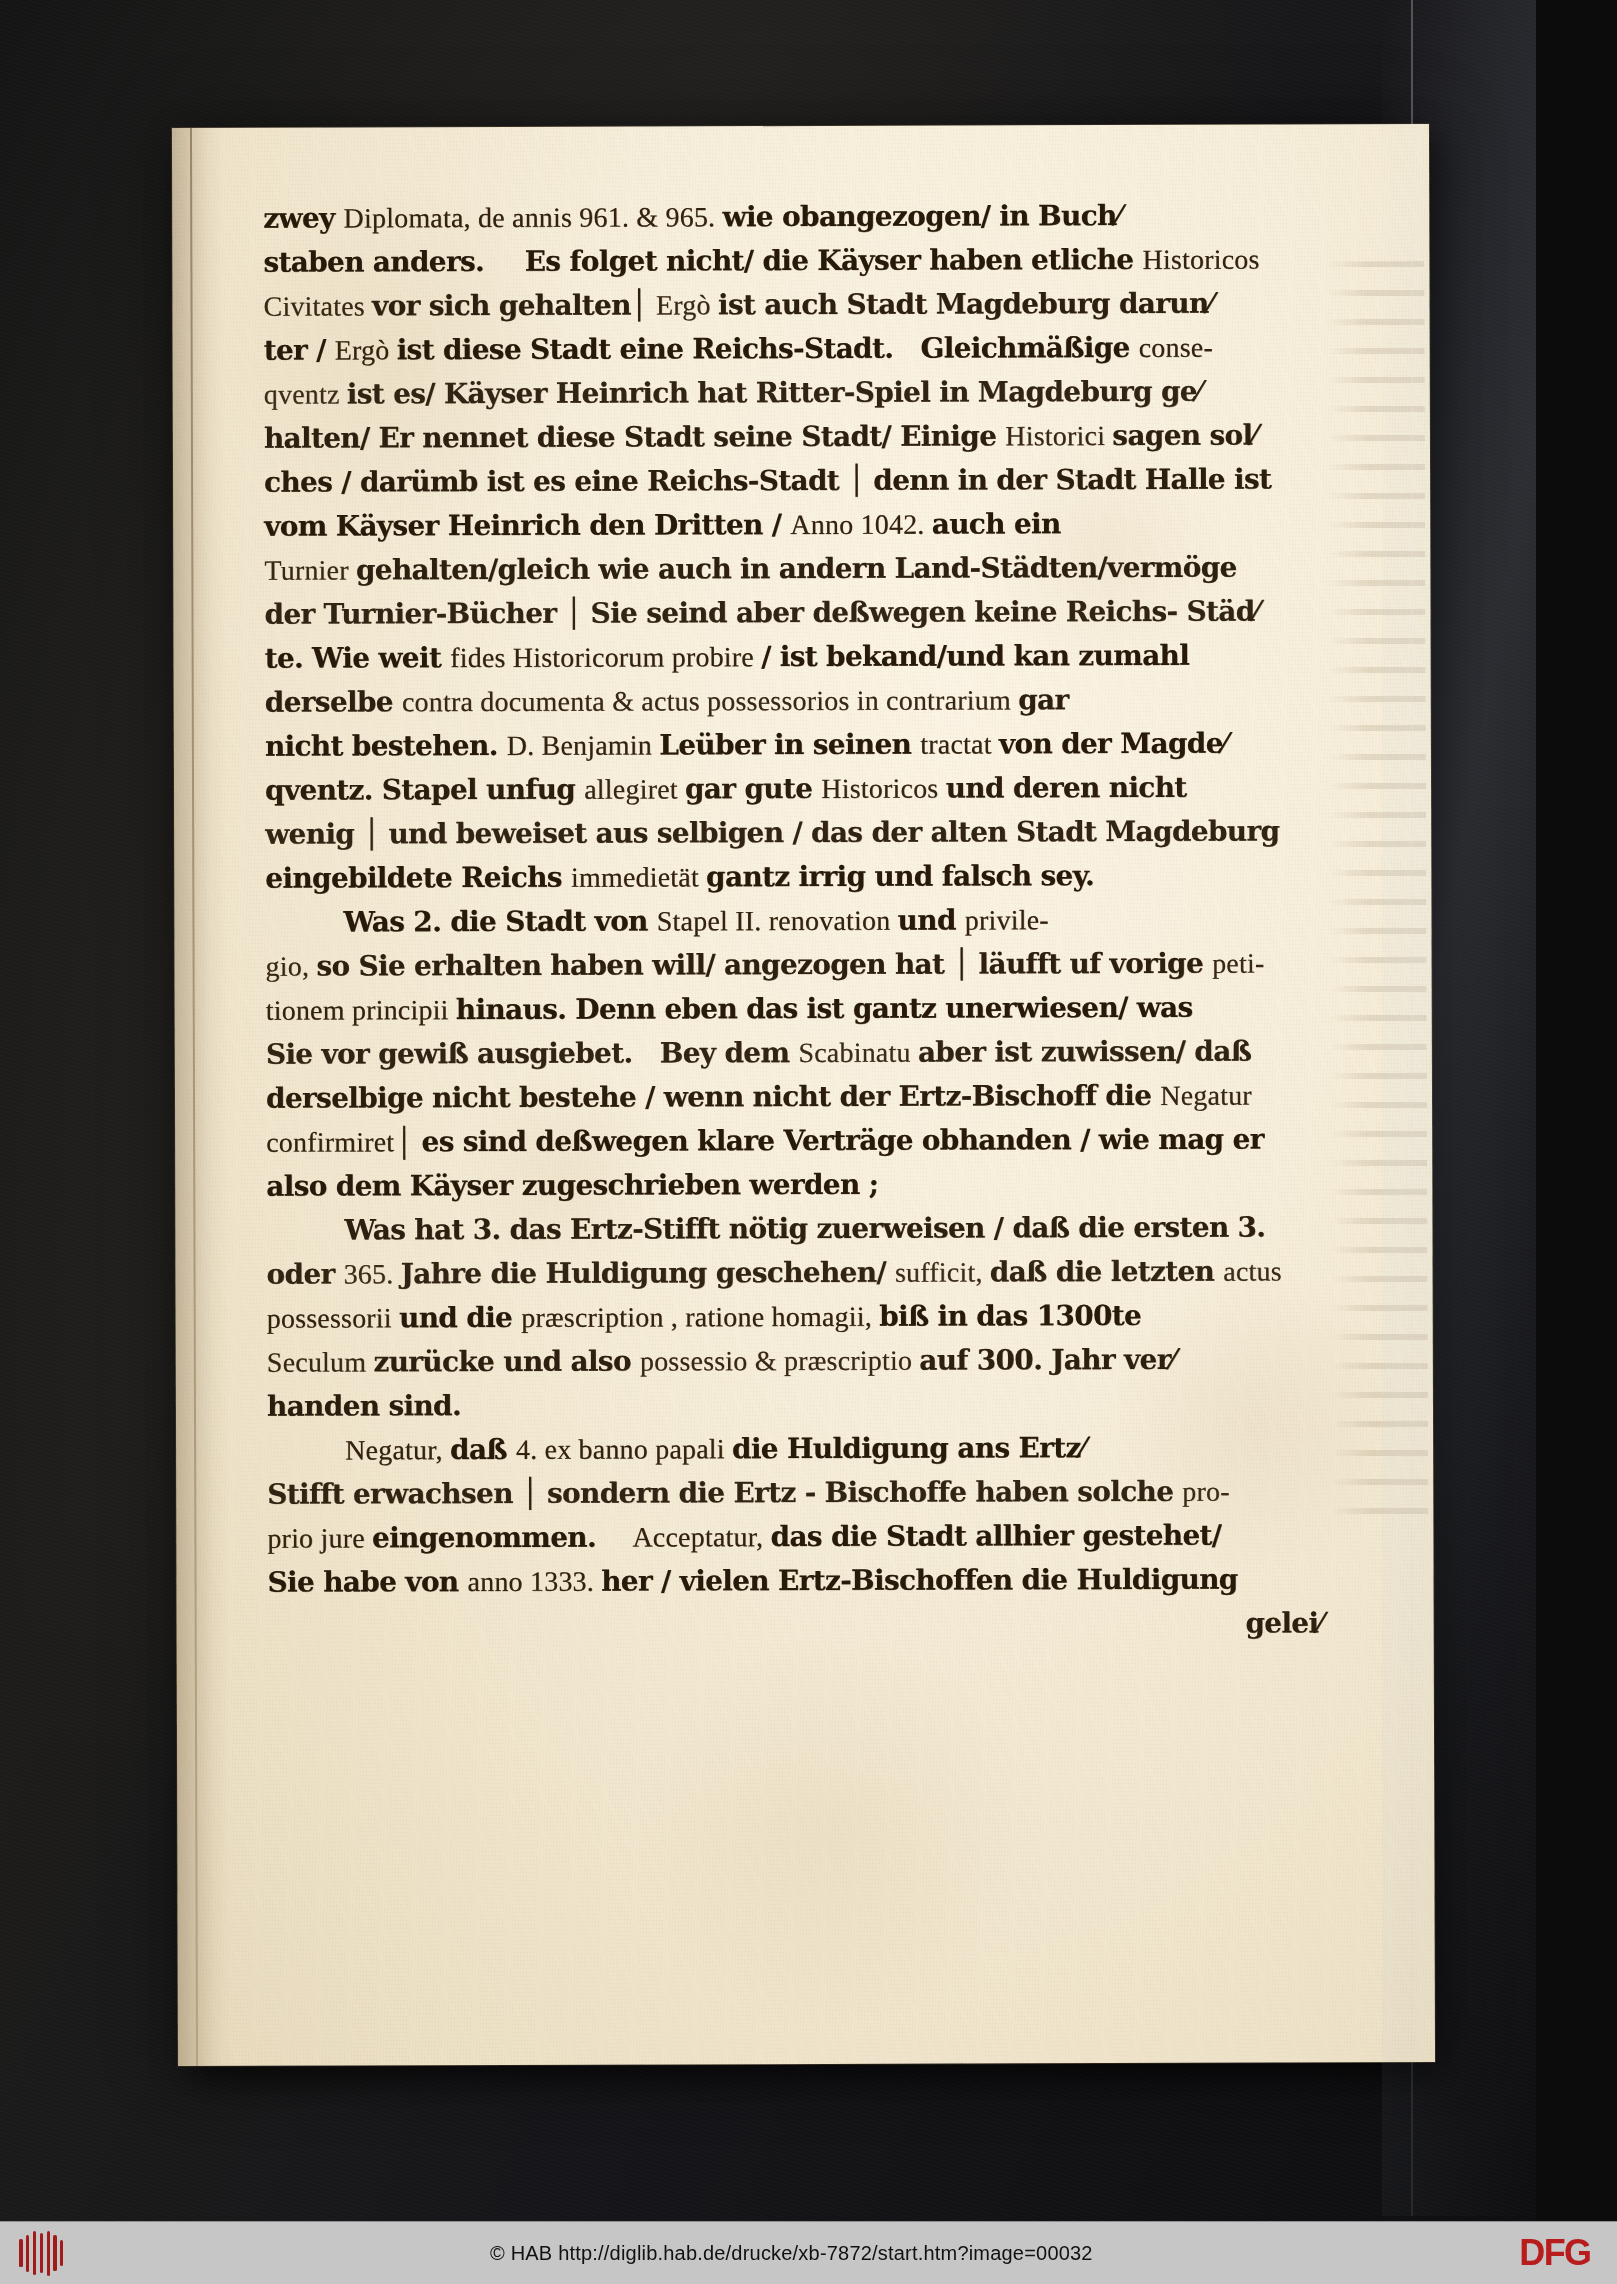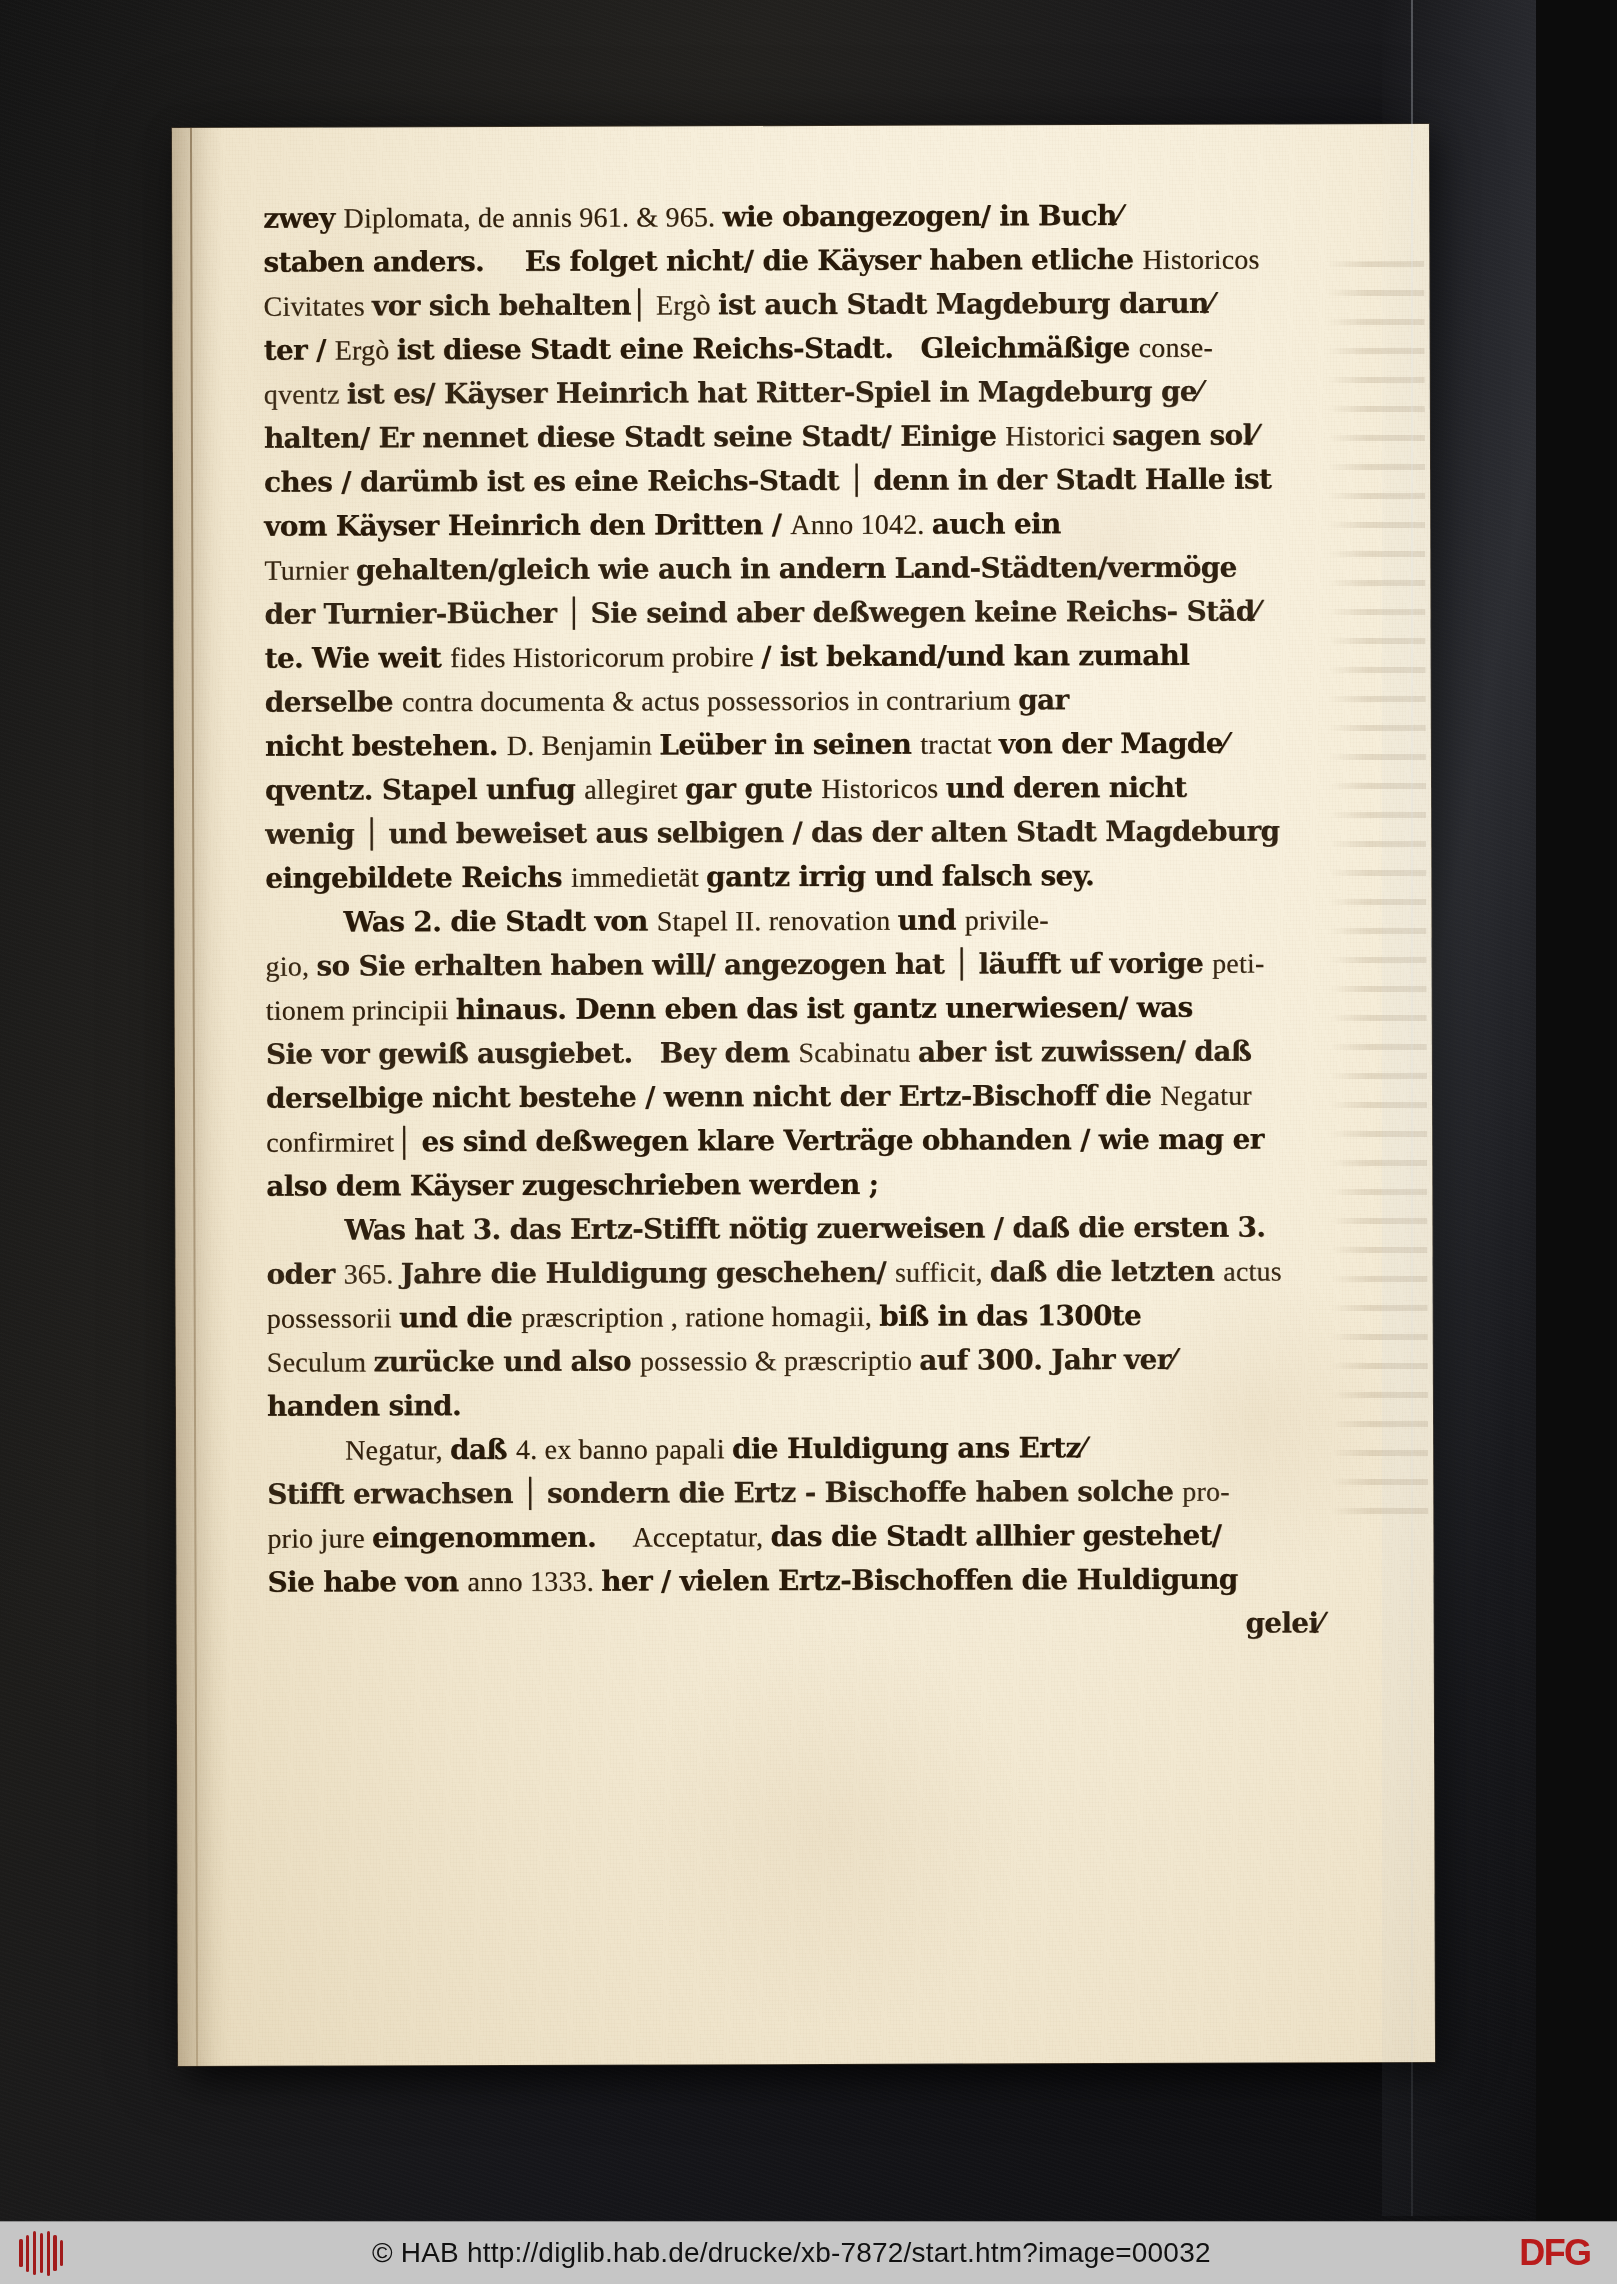--- a/index.html
+++ b/index.html
@@ -205,21 +205,21 @@
   #hab-logo span:nth-child(3){ height: 44px; }
   #hab-logo span:nth-child(4){ height: 40px; }
   #hab-logo span:nth-child(5){ height: 45px; }
   #hab-logo span:nth-child(6){ height: 36px; }
   #hab-logo span:nth-child(7){ height: 26px; }
 
   #footer-credit {
     flex: 1;
     text-align: center;
     font-family: "Liberation Sans", sans-serif;
-    font-size: 28px;
+    font-size: 20px;
     color: #111;
     letter-spacing: 0.2px;
     padding-right: 32px;
     padding-left: 32px;
   }
 
   #dfg-logo {
     margin-right: 27.5px;
     font-family: "Liberation Sans", sans-serif;
     font-weight: 700;
@@ -237,21 +237,21 @@
 
   <div id="page-leaf">
     <div id="paper-grain"></div>
     <div id="gutter-shadow"></div>
     <div id="gutter-rule"></div>
     <div id="bleed-through"></div>
 
     <div id="text-block">
         <div class="line"><span class="fr">zwey </span><span class="rom">Diplomata, de annis 961. &amp; 965. </span><span class="fr">wie obangezogen/ in Buch⁄</span></div>
         <div class="line"><span class="fr">staben anders.  Es folget nicht/ die Käyser haben etliche </span><span class="rom">Historicos</span></div>
-        <div class="line"><span class="rom">Civitates </span><span class="fr">vor sich behalten│ </span><span class="rom">Ergò </span><span class="fr">ist auch Stadt Magdeburg darun⁄</span></div>
+        <div class="line"><span class="rom">Civitates </span><span class="fr">vor sich gehalten│ </span><span class="rom">Ergò </span><span class="fr">ist auch Stadt Magdeburg darun⁄</span></div>
         <div class="line"><span class="fr">ter / </span><span class="rom">Ergò </span><span class="fr">ist diese Stadt eine Reichs‐Stadt. Gleichmäßige </span><span class="rom">conse-</span></div>
         <div class="line"><span class="rom">qventz </span><span class="fr">ist es/ Käyser Heinrich hat Ritter‐Spiel in Magdeburg ge⁄</span></div>
         <div class="line"><span class="fr">halten/ Er nennet diese Stadt seine Stadt/ Einige </span><span class="rom">Historici </span><span class="fr">sagen sol⁄</span></div>
         <div class="line"><span class="fr">ches / darümb ist es eine Reichs‐Stadt │ denn in der  Stadt  Halle ist</span></div>
         <div class="line"><span class="fr">vom  Käyser  Heinrich  den  Dritten /  </span><span class="rom">Anno  1042. </span><span class="fr">auch ein</span></div>
         <div class="line"><span class="rom">Turnier </span><span class="fr">gehalten/gleich wie auch in andern Land‐Städten/vermöge</span></div>
         <div class="line"><span class="fr">der Turnier‐Bücher │ Sie seind aber deßwegen keine Reichs‐ Städ⁄</span></div>
         <div class="line"><span class="fr">te. Wie weit </span><span class="rom">fides Historicorum probire </span><span class="fr">/ ist bekand/und kan zumahl</span></div>
         <div class="line"><span class="fr">derselbe </span><span class="rom">contra documenta &amp; actus possessorios in contrarium </span><span class="fr">gar</span></div>
         <div class="line"><span class="fr">nicht bestehen. </span><span class="rom">D. Benjamin </span><span class="fr">Leüber in seinen </span><span class="rom">tractat </span><span class="fr">von der Magde⁄</span></div>

